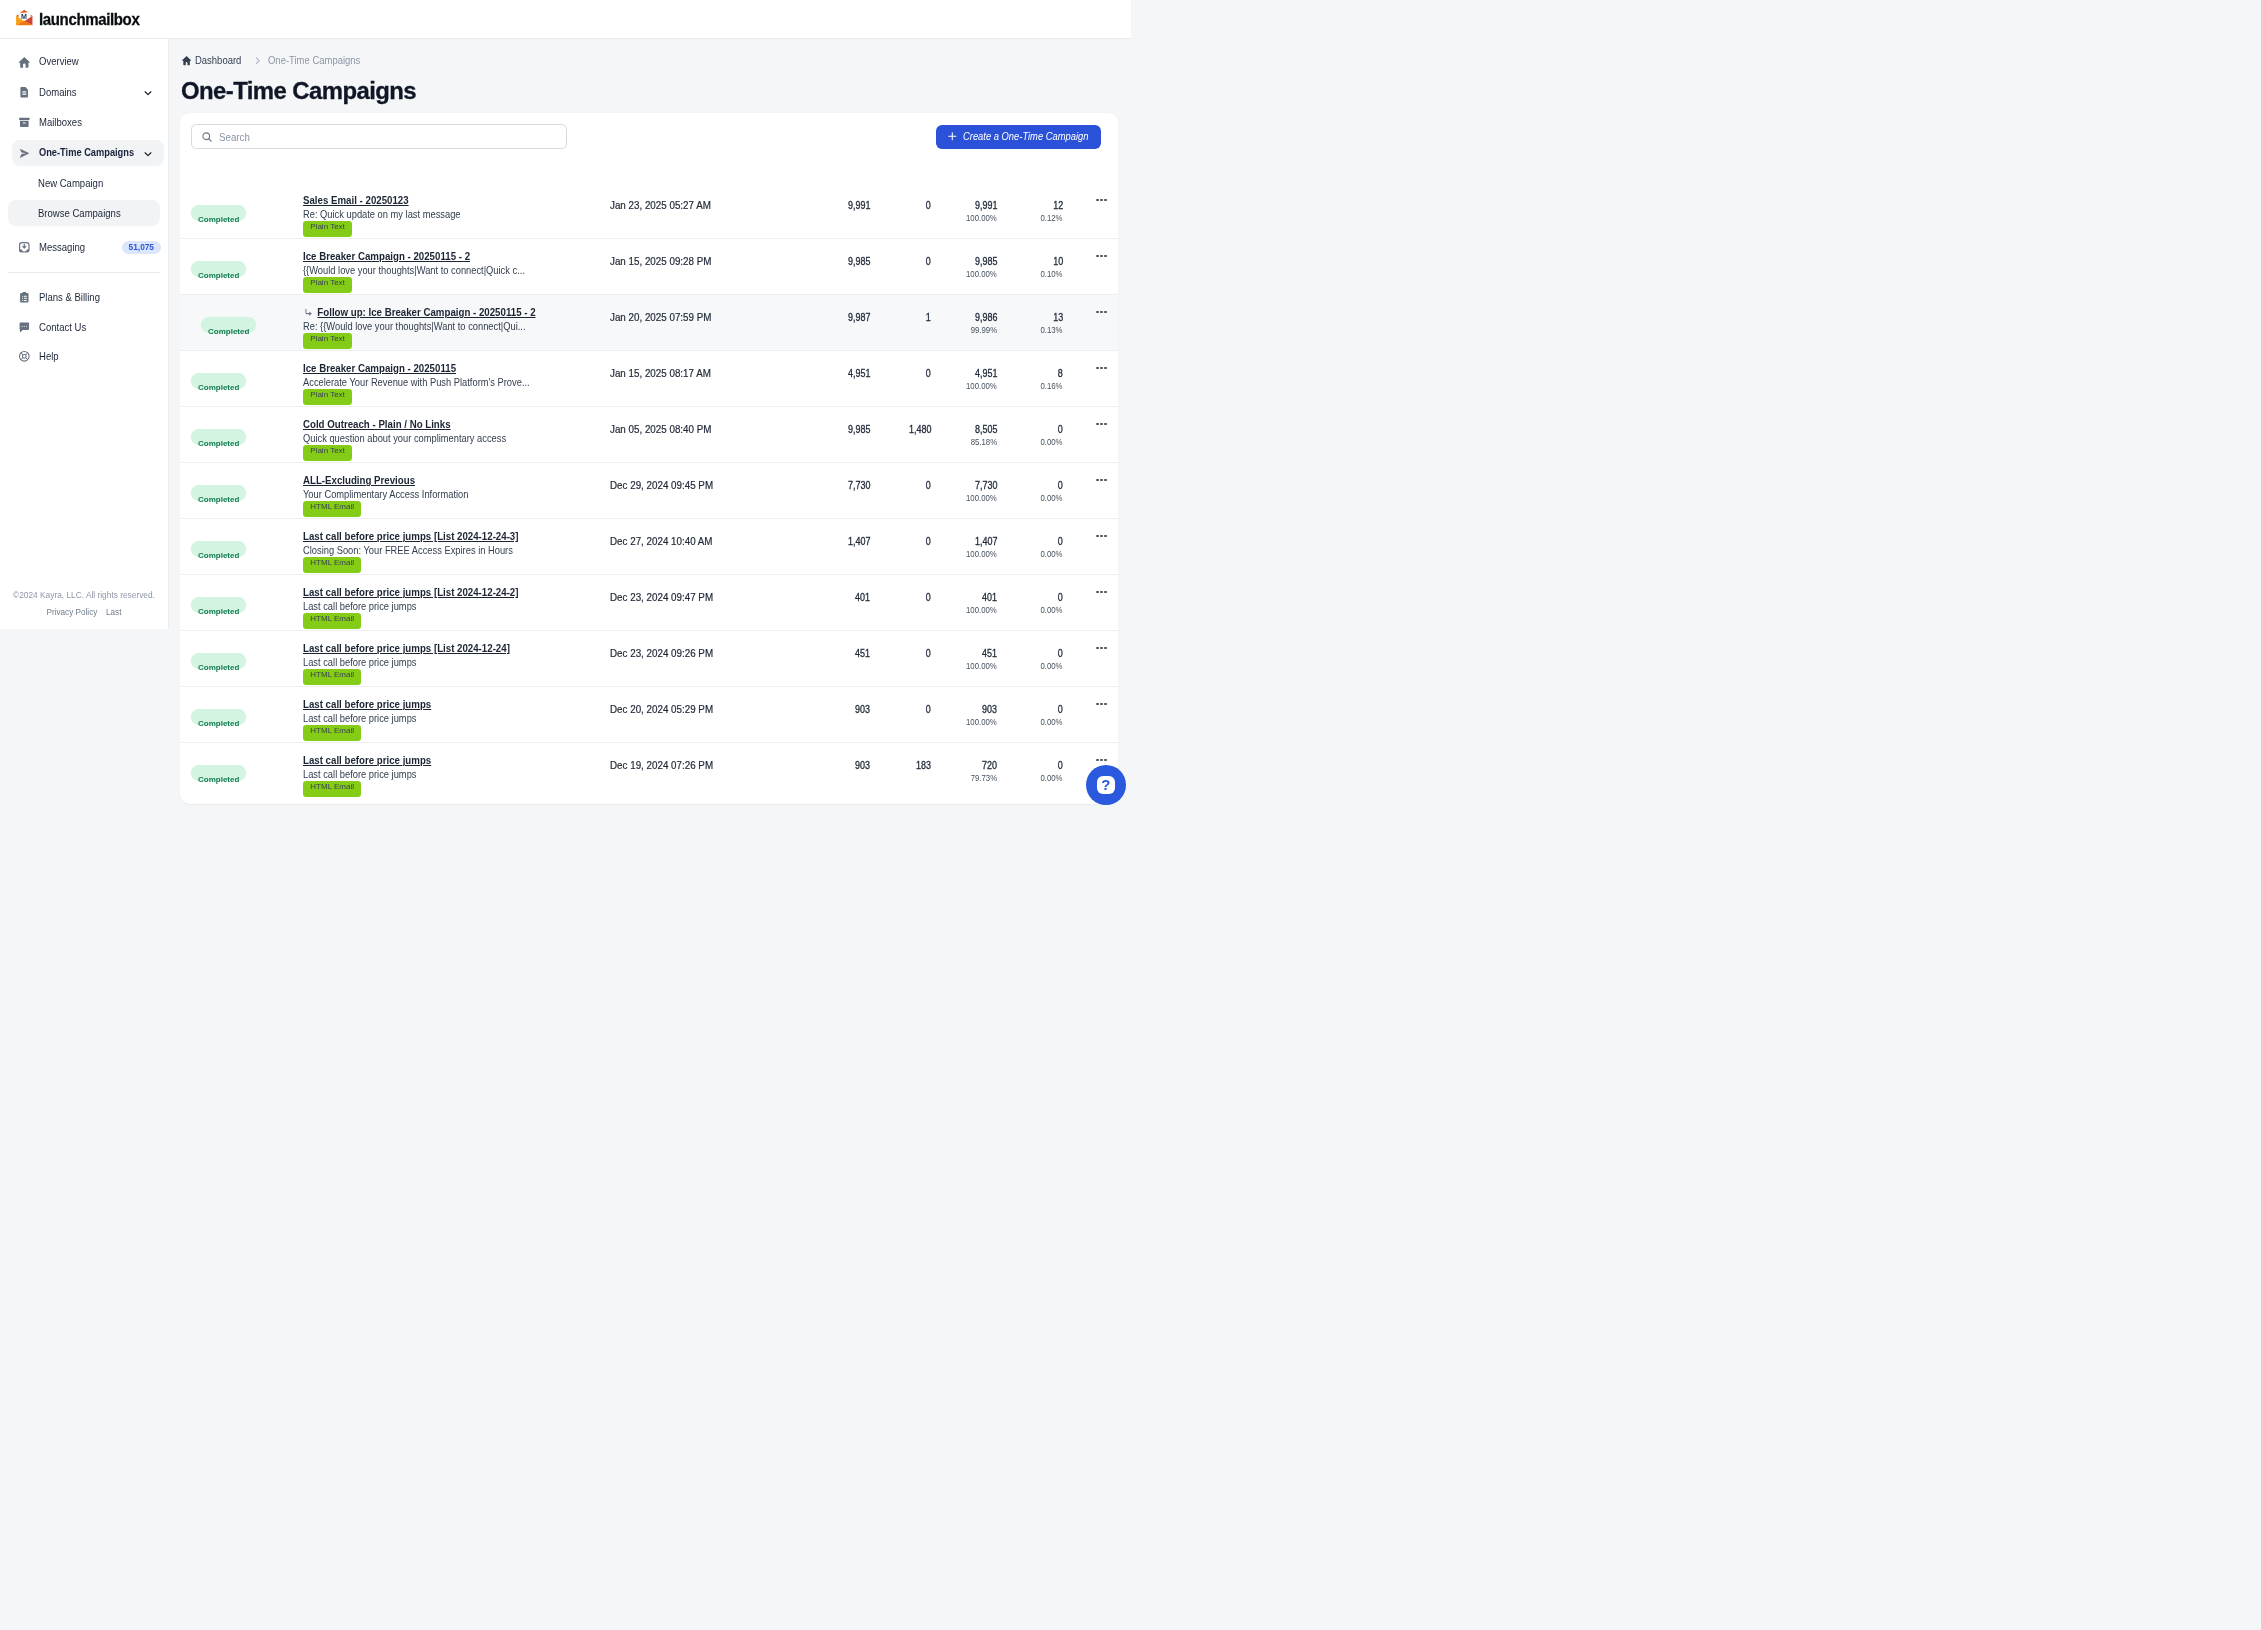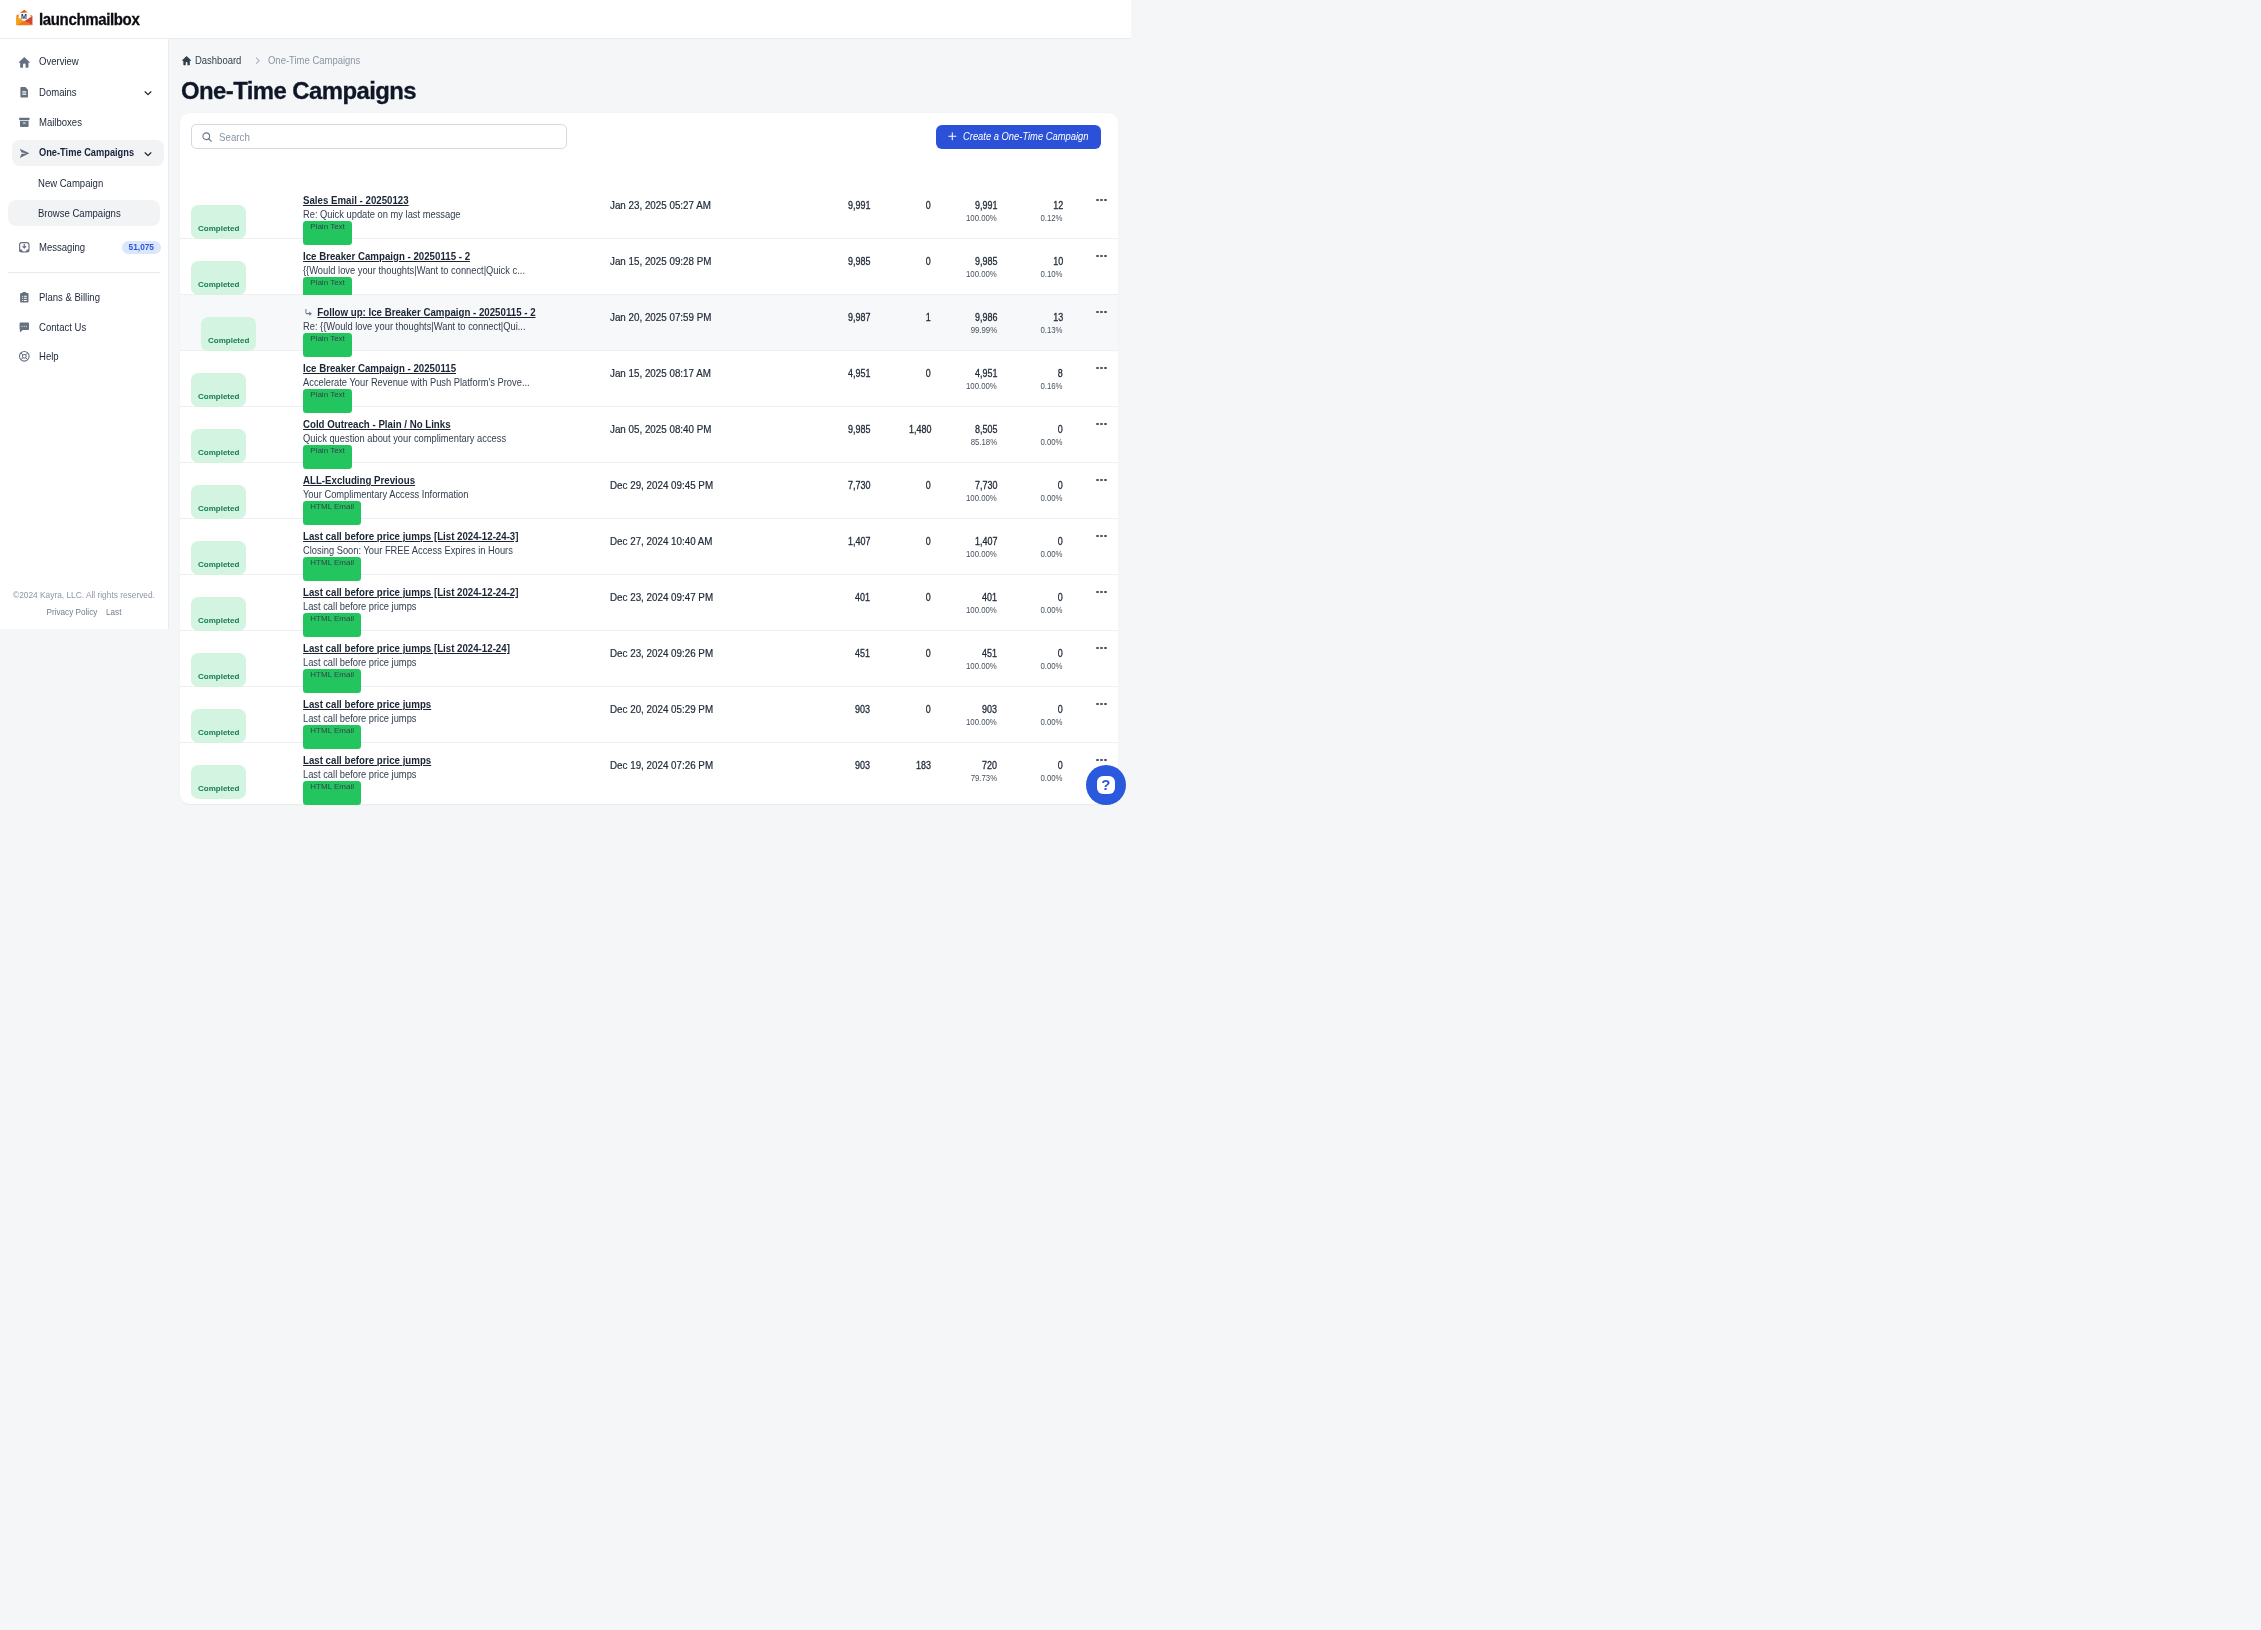--- a/index.html
+++ b/index.html
@@ -33,28 +33,28 @@
 .search .ph { position:absolute; left:27px; top:5.6px; font-size:10.6px; color:#8794a4; transform:scaleX(.92); transform-origin:left; }
 .cbtn { position:absolute; right:17px; top:11.6px; width:165px; height:24px; background:#2b51d8; border-radius:6px; color:#fff;font-style:italic; }
 .cbtn svg { position:absolute; left:11.2px; top:6.6px; width:10.6px; height:10.6px; }
 .cbtn span { position:absolute; left:27px; top:6px; font-size:10.2px; white-space:nowrap; transform:scaleX(.92); transform-origin:left; }
 .thead { position:absolute; left:0; top:45px; width:938px; height:25px; background:#f8f9fb; }
 .th { position:absolute; top:7.6px; font-size:8.6px; font-weight:bold; color:#3a4656; letter-spacing:0.1px; white-space:nowrap; } .th.l { transform:scaleX(.91); transform-origin:left; } .th.r { transform:scaleX(.91); transform-origin:right; }
 .rows { position:absolute; left:0; top:70px; width:938px; }
 .row { position:relative; width:938px; height:56px; border-bottom:0.7px solid #edeff1; }
 .row.follow { background:#f7f8f9; }
 .row:last-child { border-bottom:none; }
-.pill { position:absolute; top:22px; height:14.5px; line-height:14.5px; padding:17px 7px; background:#d4f4e2; color:#157c50; font-size:8px; font-weight:bold; border-radius:7.3px; }
+.pill { position:absolute; top:22px; height:14.5px; line-height:14.5px; padding:8px 7px; background:#d4f4e2; color:#157c50; font-size:8px; font-weight:bold; border-radius:7.3px; }
 .title { position:absolute; left:123px; top:11.2px; height:12px; line-height:12px; font-size:10.6px; font-weight:bold; color:#1b2433; white-space:nowrap; transform:scaleX(.915); transform-origin:left; }
 .tlink { text-decoration:underline; text-underline-offset:1.3px; }
 .title.fu { left:124px; }
 .fuarr { width:10px; height:10px; vertical-align:-1.7px; margin-right:4.6px; }
 .title.fu .tlink { }
 .subj { position:absolute; left:123px; top:25px; height:12px; line-height:12px; font-size:10.6px; color:#323d4d; white-space:nowrap; transform:scaleX(.88); transform-origin:left; }
-.tag { position:absolute; left:123px; top:38px; height:24px; line-height:12px; padding:0 7.3px; background:#22c55e; color:#39424e; font-size:8px; border-radius:3.3px; }
+.tag { position:absolute; left:123px; top:38px; height:16px; line-height:12px; padding:0 7.3px; background:#84cc16; color:#39424e; font-size:8px; border-radius:3.3px; }
 .date { position:absolute; left:430px; top:16px; height:13.2px; line-height:13.2px; font-size:10.2px; color:#1e2837; white-space:nowrap; transform:scaleX(.963); transform-origin:left; -webkit-text-stroke:0.2px #1e2837; }
 .num { position:absolute; top:16px; height:13.2px; line-height:13.2px; font-size:10.2px; color:#1e2837; text-align:right; transform:scaleX(.88); transform-origin:right; -webkit-text-stroke:0.3px #1e2837; }
 .pct { position:absolute; top:30px; height:10.6px; line-height:10.6px; font-size:8.3px; color:#46515f; text-align:right; transform:scaleX(.94); transform-origin:right; }
 .nq { right:248px; }
 .nf { right:187px; }
 .ns, .ps { right:121px; }
 .nr, .pr { right:55px; }
 .dots { position:absolute; right:8.6px; top:15.5px; width:13.2px; height:3.3px; }
 .dots i { display:inline-block; width:2.7px; height:2.7px; border-radius:50%; background:#49535e; margin-right:1.4px; vertical-align:top; }
 .helpfab { position:absolute; left:1086px; top:765px; width:40px; height:40px; border-radius:50%; background:#2a59dd; z-index:9; }

